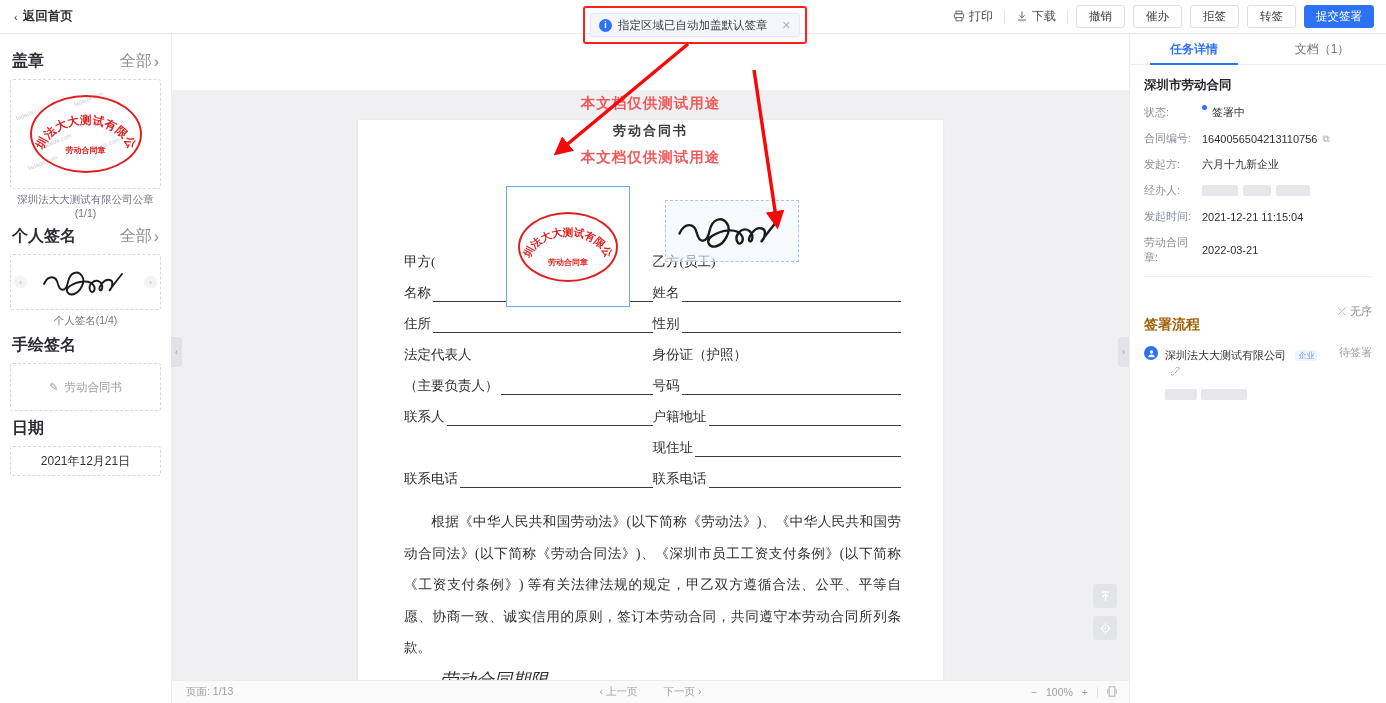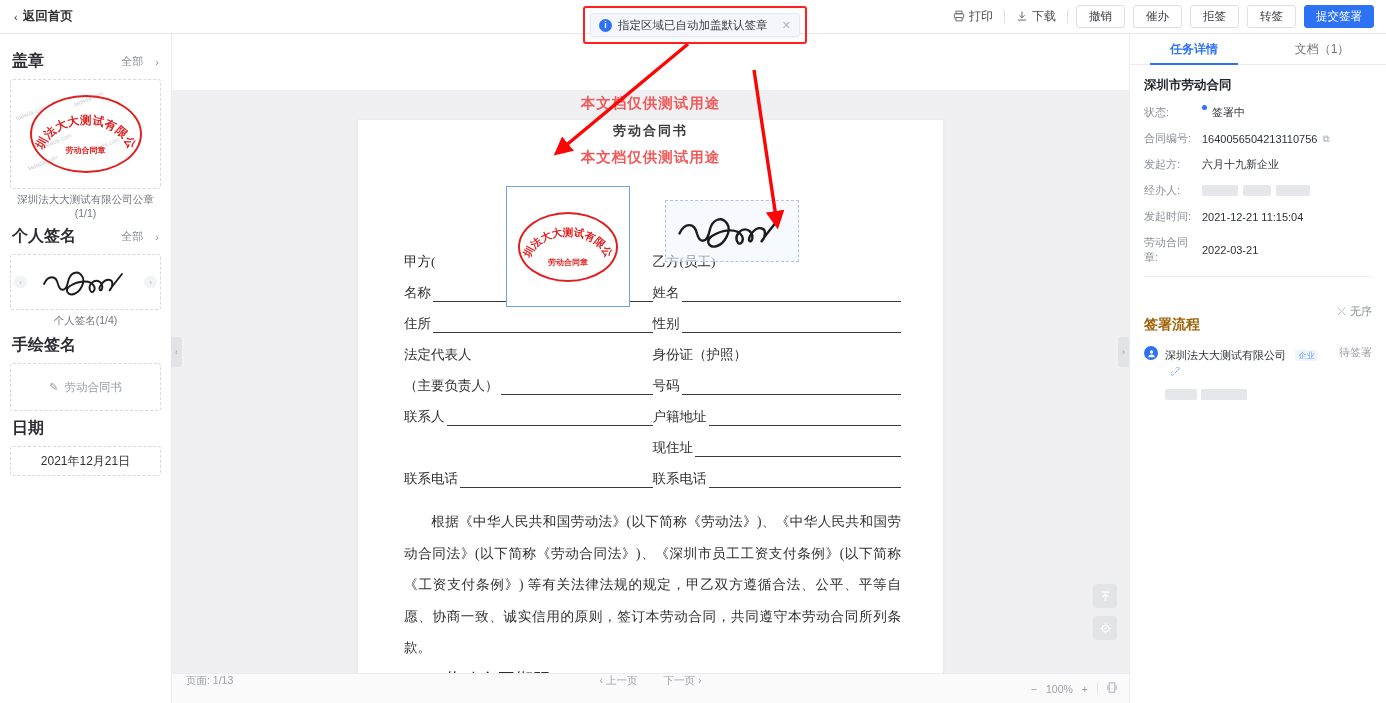--- a/index.html
+++ b/index.html
@@ -45,21 +45,21 @@
   .sidebar {
     position: absolute; top: 34px; left: 0; width: 172px; height: 669px;
     background: #ffffff; border-right: 1px solid #ececee;
     padding: 10px 10px 0 10px; overflow: hidden;
   }
   .sec-head {
     display: flex; align-items: center; justify-content: space-between;
     margin: 7px 2px 7px 2px;
   }
   .sec-title { font-size: 16px; font-weight: 700; color: #2c2c33; }
-  .sec-all { font-size: 11px; color: #8a8f99; cursor: pointer; display:flex; align-items:center; gap:12px;}
+  .sec-all { font-size: 16px; color: #8a8f99; cursor: pointer; display:flex; align-items:center; gap:2px;}
   .tile {
     position: relative; border: 1px dashed #d6d8dd; border-radius: 3px;
     background: #fff; display: flex; align-items: center; justify-content: center;
   }
   .tile.stamp { height: 110px; }
   .tile.sign { height: 56px; }
   .tile.hand { height: 48px; }
   .tile.date { height: 30px; border-style: dashed; }
   .tile-cap {
     text-align: center; font-size: 10.5px; color: #73777f;
@@ -157,23 +157,23 @@
   
   .floats { position: absolute; right: 12px; bottom: 40px; z-index: 25; }
   .fbtn {
     width: 24px; height: 24px; border-radius: 3px; background: #e3e4e7;
     display: flex; align-items: center; justify-content: center; margin-top: 8px;
     color: #fdfdfd; cursor: pointer;
   }
 
   
   .botbar {
-    position: absolute; bottom: 0; left: 172px; width: 957px; height: 30px;
+    position: absolute; bottom: 0; left: 172px; width: 957px; height: 23px;
     background: #fafafb; border-top: 1px solid #ececee;
-    display: flex; font-size: 10.5px; color: #9a9ea6;
+    display: flex; align-items: center; font-size: 10.5px; color: #9a9ea6;
   }
   .bb-left { margin-left: 14px; }
   .bb-center { position: absolute; left: 50%; transform: translateX(-50%); display:flex; gap: 26px;}
   .bb-right { margin-left: auto; margin-right: 12px; display:flex; align-items:center; gap:9px;}
   .bb-click { cursor: pointer; }
   .bb-sep { width:1px; height:11px; background:#e2e3e6; }
 
   
   .rpanel {
     position: absolute; top: 34px; right: 0; width: 257px; height: 669px;

